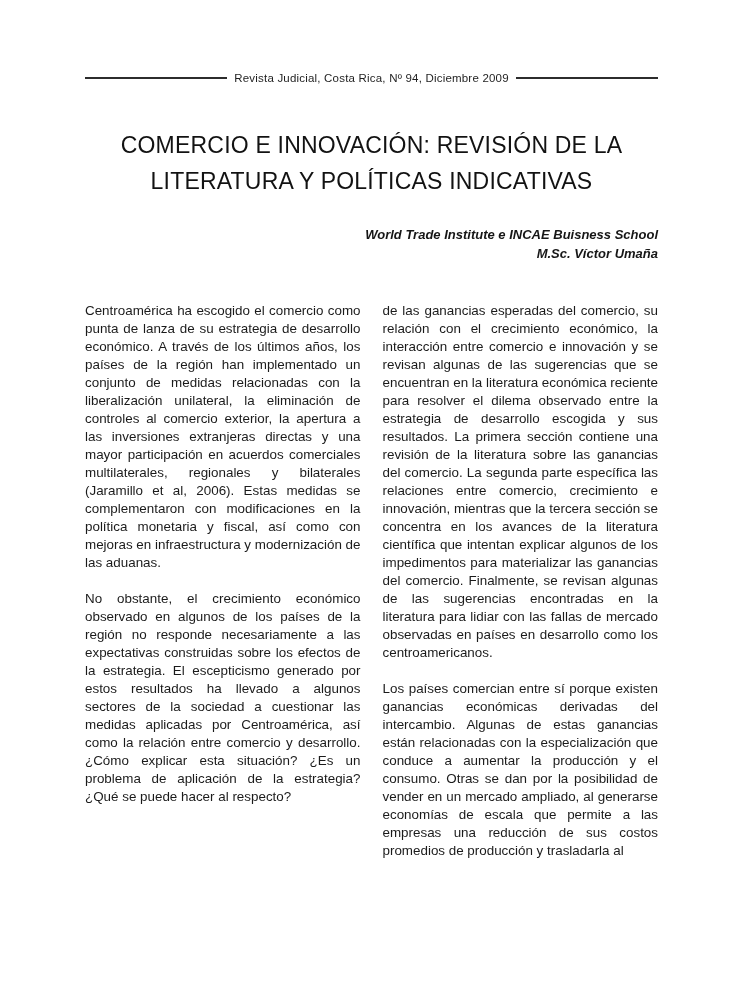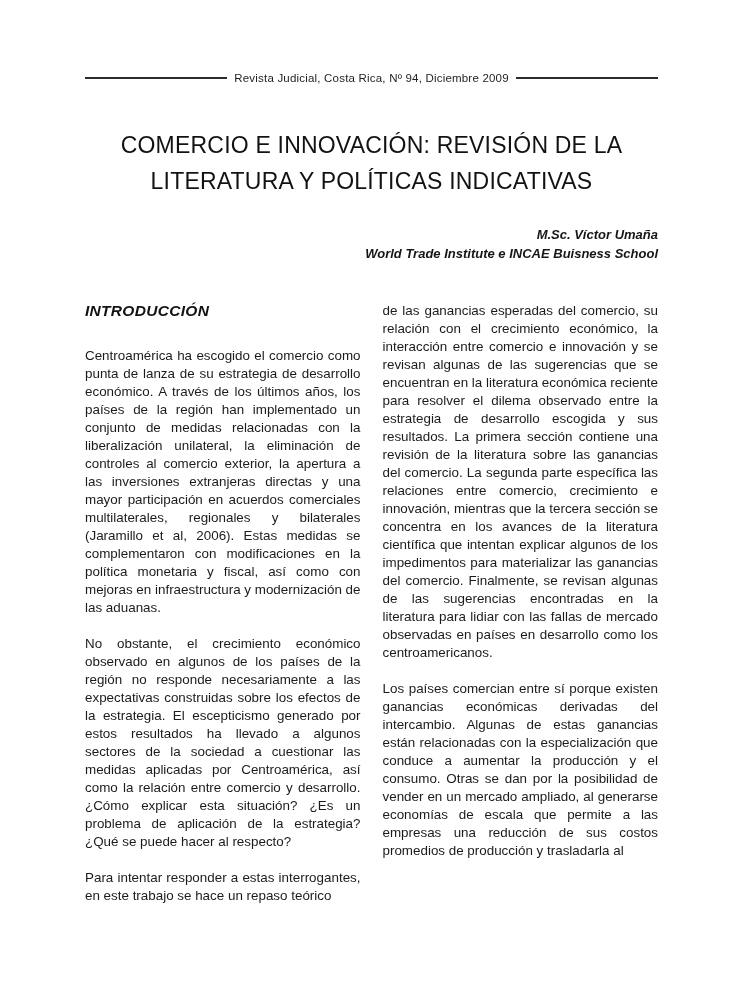--- a/index.html
+++ b/index.html
@@ -78,31 +78,29 @@
 
     <header class="running-head">
       <span class="rule"></span>
       <span class="running-head-text">Revista Judicial, Costa Rica, Nº 94, Diciembre 2009</span>
       <span class="rule"></span>
     </header>
 
     <h1 class="article-title">COMERCIO E INNOVACIÓN: REVISIÓN DE LA LITERATURA Y POLÍTICAS INDICATIVAS</h1>
 
     <div class="author-block">
+      <div>World Trade Institute e INCAE Buisness School</div>
       <div>M.Sc. Víctor Umaña</div>
-      <div>World Trade Institute e INCAE Buisness School</div>
     </div>
 
     <div class="columns">
 
       <div class="col">
-        <h2 class="section-heading">INTRODUCCIÓN</h2>
         <p>Centroamérica ha escogido el comercio como punta de lanza de su estrategia de desarrollo económico. A través de los últimos años, los países de la región han implementado un conjunto de medidas relacionadas con la liberalización unilateral, la eliminación de controles al comercio exterior, la apertura a las inversiones extranjeras directas y una mayor participación en acuerdos comerciales multilaterales, regionales y bilaterales (Jaramillo et al, 2006). Estas medidas se complementaron con modificaciones en la política monetaria y fiscal, así como con mejoras en infraestructura y modernización de las aduanas.</p>
         <p>No obstante, el crecimiento económico observado en algunos de los países de la región no responde necesariamente a las expectativas construidas sobre los efectos de la estrategia. El escepticismo generado por estos resultados ha llevado a algunos sectores de la sociedad a cuestionar las medidas aplicadas por Centroamérica, así como la relación entre comercio y desarrollo. ¿Cómo explicar esta situación? ¿Es un problema de aplicación de la estrategia? ¿Qué se puede hacer al respecto?</p>
-        <p>Para intentar responder a estas interrogantes, en este trabajo se hace un repaso teórico</p>
       </div>
 
       <div class="col">
         <p>de las ganancias esperadas del comercio, su relación con el crecimiento económico, la interacción entre comercio e innovación y se revisan algunas de las sugerencias que se encuentran en la literatura económica reciente para resolver el dilema observado entre la estrategia de desarrollo escogida y sus resultados. La primera sección contiene una revisión de la literatura sobre las ganancias del comercio. La segunda parte específica las relaciones entre comercio, crecimiento e innovación, mientras que la tercera sección se concentra en los avances de la literatura científica que intentan explicar algunos de los impedimentos para materializar las ganancias del comercio. Finalmente, se revisan algunas de las sugerencias encontradas en la literatura para lidiar con las fallas de mercado observadas en países en desarrollo como los centroamericanos.</p>
         <p>Los países comercian entre sí porque existen ganancias económicas derivadas del intercambio. Algunas de estas ganancias están relacionadas con la especialización que conduce a aumentar la producción y el consumo. Otras se dan por la posibilidad de vender en un mercado ampliado, al generarse economías de escala que permite a las empresas una reducción de sus costos promedios de producción y trasladarla al</p>
       </div>
 
     </div>
   </div>
 </div>

